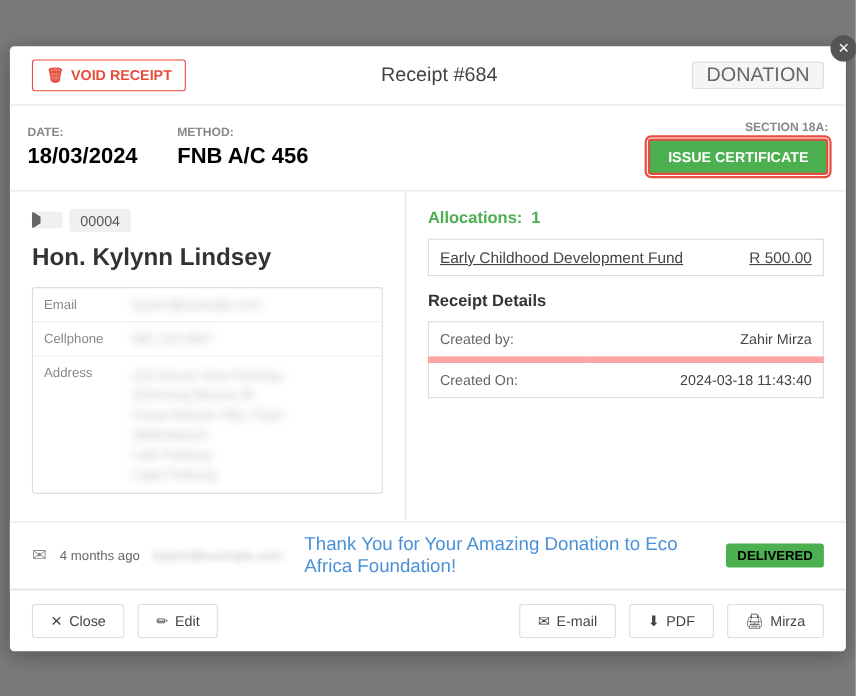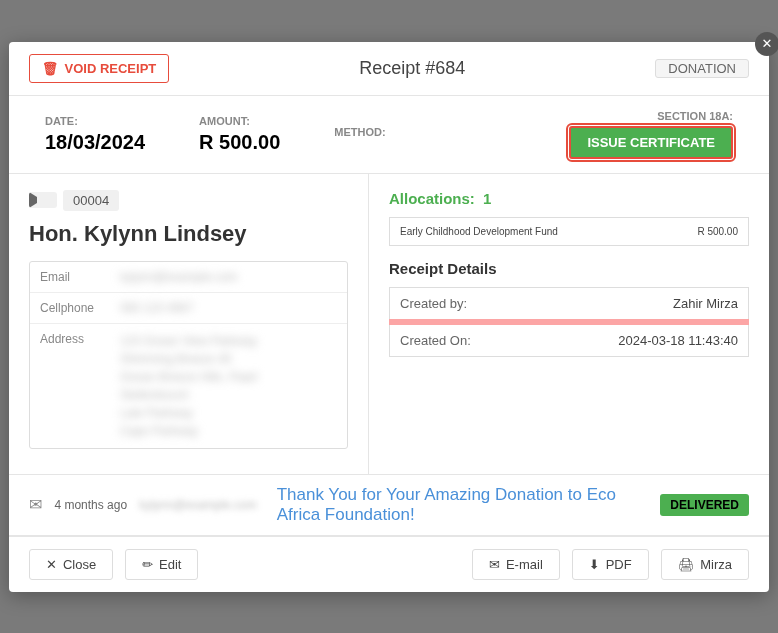--- a/index.html
+++ b/index.html
@@ -69,30 +69,30 @@
     }
     .receipt-title {
       font-size: 18px;
       color: #444;
       font-weight: normal;
     }
     .donation-badge {
       background: #f5f5f5;
       border: 1px solid #ddd;
       padding: 1px 12px;
-      font-size: 13px;
+      font-size: 18px;
       color: #666;
       border-radius: 3px;
     }
     
     .info-row {
       display: flex;
-      padding: 14px 36px;
+      padding: 14px 16px;
       border-bottom: 1px solid #e5e5e5;
-      gap: 54px;
+      gap: 36px;
       align-items: center;
     }
     .info-item label {
       display: block;
       font-size: 11px;
       color: #888;
       text-transform: uppercase;
       font-weight: bold;
       margin-bottom: 4px;
     }
@@ -206,22 +206,23 @@
     }
     .alloc-table {
       width: 100%;
       border: 1px solid #ddd;
       border-radius: 3px;
       margin-bottom: 14px;
       border-collapse: collapse;
     }
     .alloc-table td {
       padding: 8px 10px;
-      font-size: 10px;
+      font-size: 14px;
       color: #444;
+      text-decoration: underline;
     }
     .alloc-table td:last-child {
       text-align: right;
     }
     .receipt-details-title {
       font-size: 15px;
       font-weight: bold;
       color: #333;
       margin-bottom: 10px;
     }
@@ -324,25 +325,22 @@
       <span class="receipt-title">Receipt #684</span>
       <span class="donation-badge">DONATION</span>
     </div>
 
     <div class="info-row">
       <div class="info-item">
         <label>DATE:</label>
         <div class="value">18/03/2024</div>
       </div>
       <div class="info-item">
-        <label>AMOUNT:</label>
-        <div class="value">R 500.00</div>
-      </div>
-      <div class="info-item">
         <label>METHOD:</label>
+        <div class="value">FNB A/C 456</div>
       </div>
       <div class="section18a">
         <label>SECTION 18A:</label>
         <button class="issue-cert-btn">ISSUE CERTIFICATE</button>
       </div>
     </div>
 
     <div class="modal-body">
 
       <div class="left-panel">

